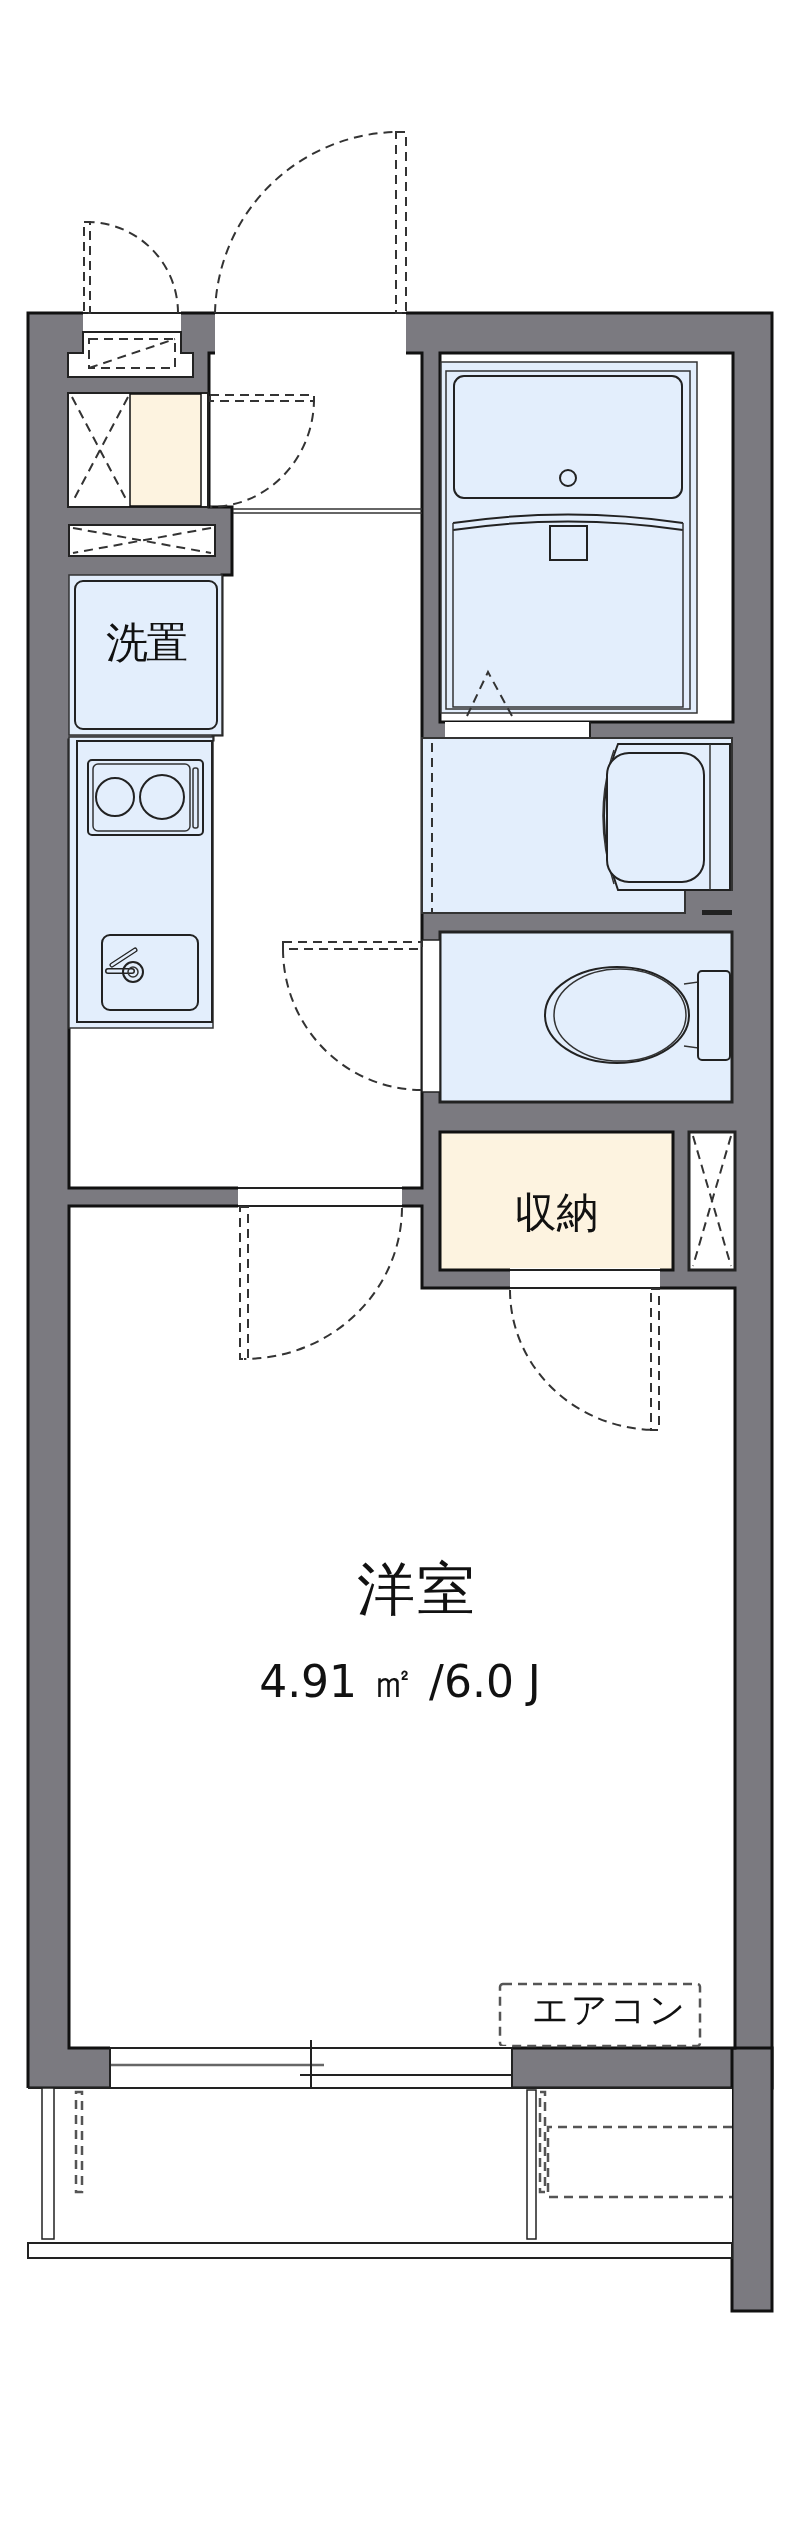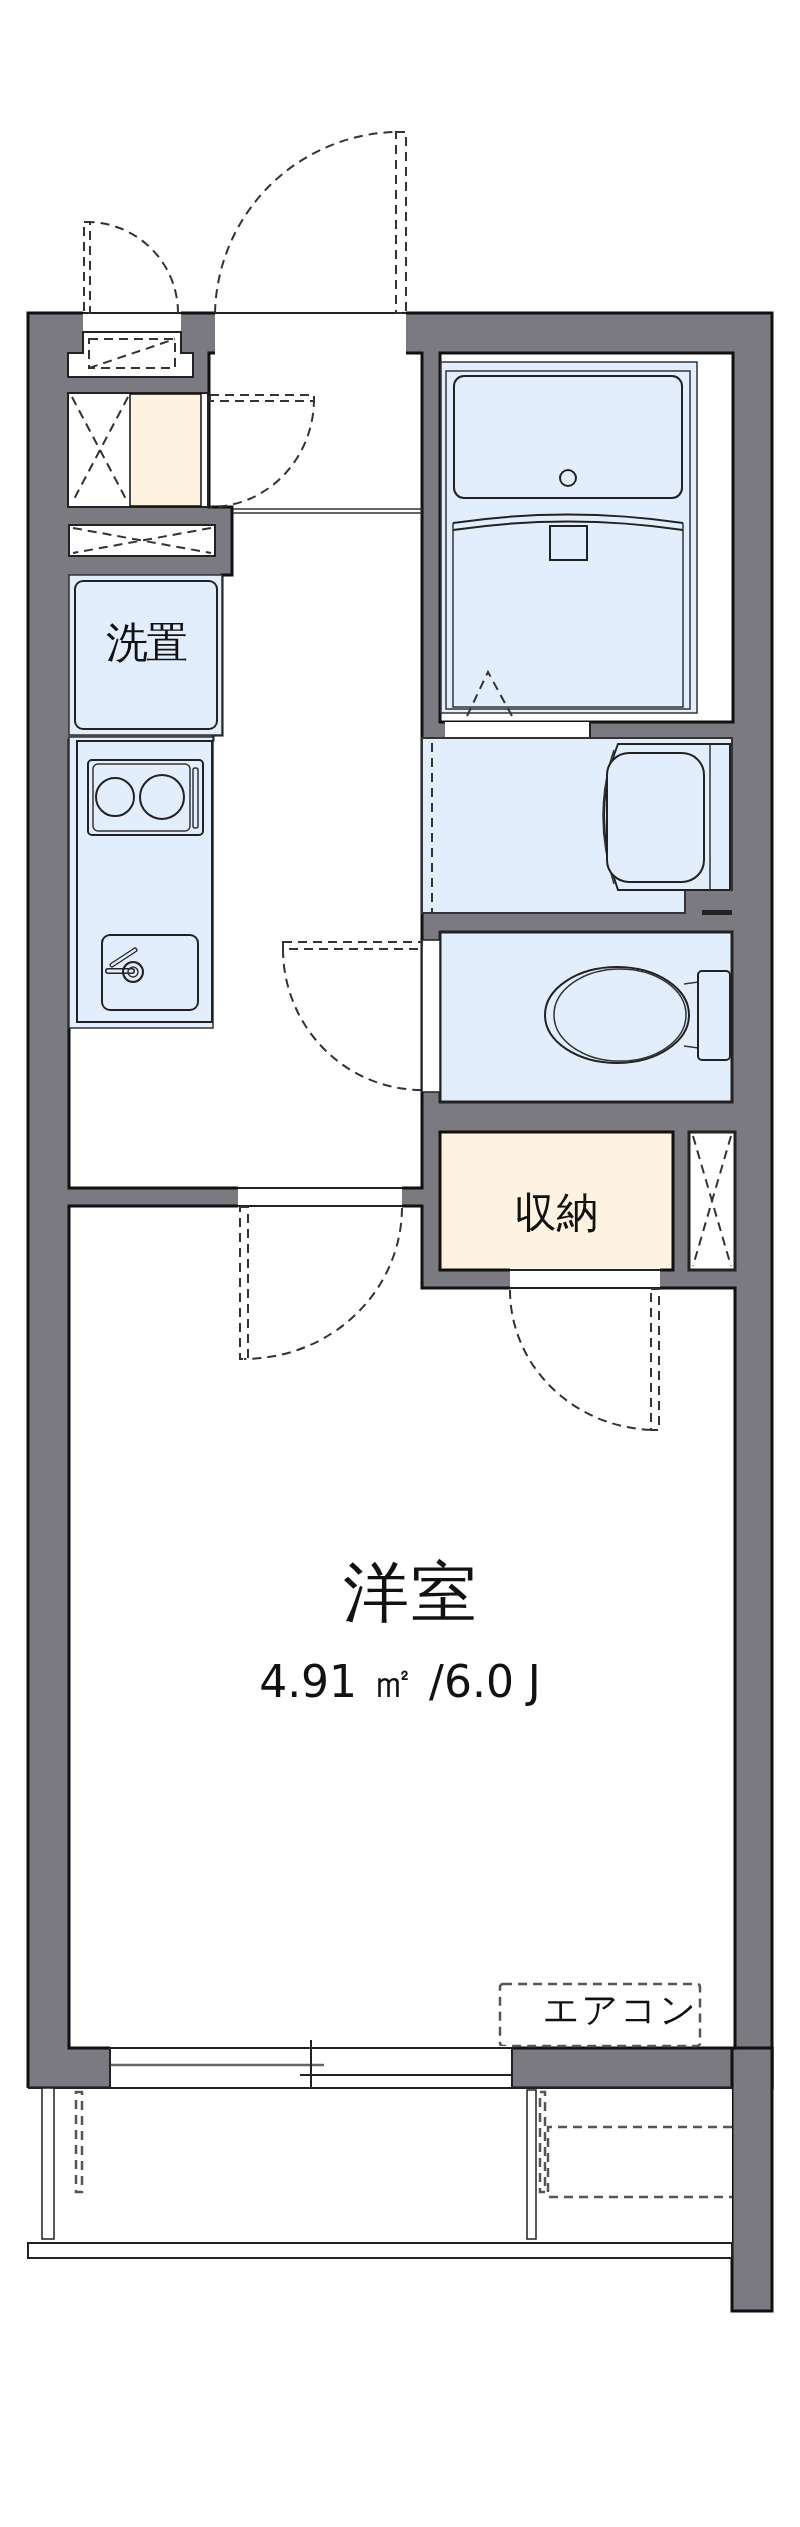--- a/index.html
+++ b/index.html
@@ -11,23 +11,23 @@
   .blue-thin { fill: #e3eefc; stroke: #333; stroke-width: 1.5; }
   .beige { fill: #fdf3e0; stroke: #111; stroke-width: 3; }
   .white { fill: #ffffff; stroke: #222; stroke-width: 2; }
   .line { fill: none; stroke: #222; stroke-width: 2; }
   .thin { fill: none; stroke: #333; stroke-width: 1.5; }
   .dash { fill: none; stroke: #333; stroke-width: 2; stroke-dasharray: 9 6; }
   .dash-grey { fill: none; stroke: #555; stroke-width: 2.5; stroke-dasharray: 9 6; }
   .label { position: absolute; font-family: "DejaVu Sans", sans-serif; color: #111; white-space: nowrap; line-height: 1; }
   .room-wash { left: 76px; top: 622px; width: 140px; text-align: center; font-size: 42px; letter-spacing: -2px; }
   .room-storage { left: 440px; top: 1180px; width: 233px; text-align: center; font-size: 42px; margin-top: 12px; }
-  .room-western { left: 211px; top: 1560px; width: 400px; text-align: center; font-size: 66px; letter-spacing: 2px; }
+  .room-western { left: 217px; top: 1560px; width: 400px; text-align: center; font-size: 58px; letter-spacing: 2px; }
   .room-area { left: 150px; top: 1660px; width: 500px; text-align: center; font-size: 44px; }
-  .aircon { left: 502px; top: 1992px; width: 196px; text-align: right; font-size: 36px; letter-spacing: 2px; }
+  .aircon { left: 532px; top: 1992px; width: 196px; text-align: left; font-size: 36px; letter-spacing: 2px; }
 </style>
 </head>
 <body>
 
 <svg id="plan" viewBox="0 0 800 2527" xmlns="http://www.w3.org/2000/svg">
 
   <g>
 
     <rect class="wall" x="28" y="313" width="744" height="1775"></rect>
 

